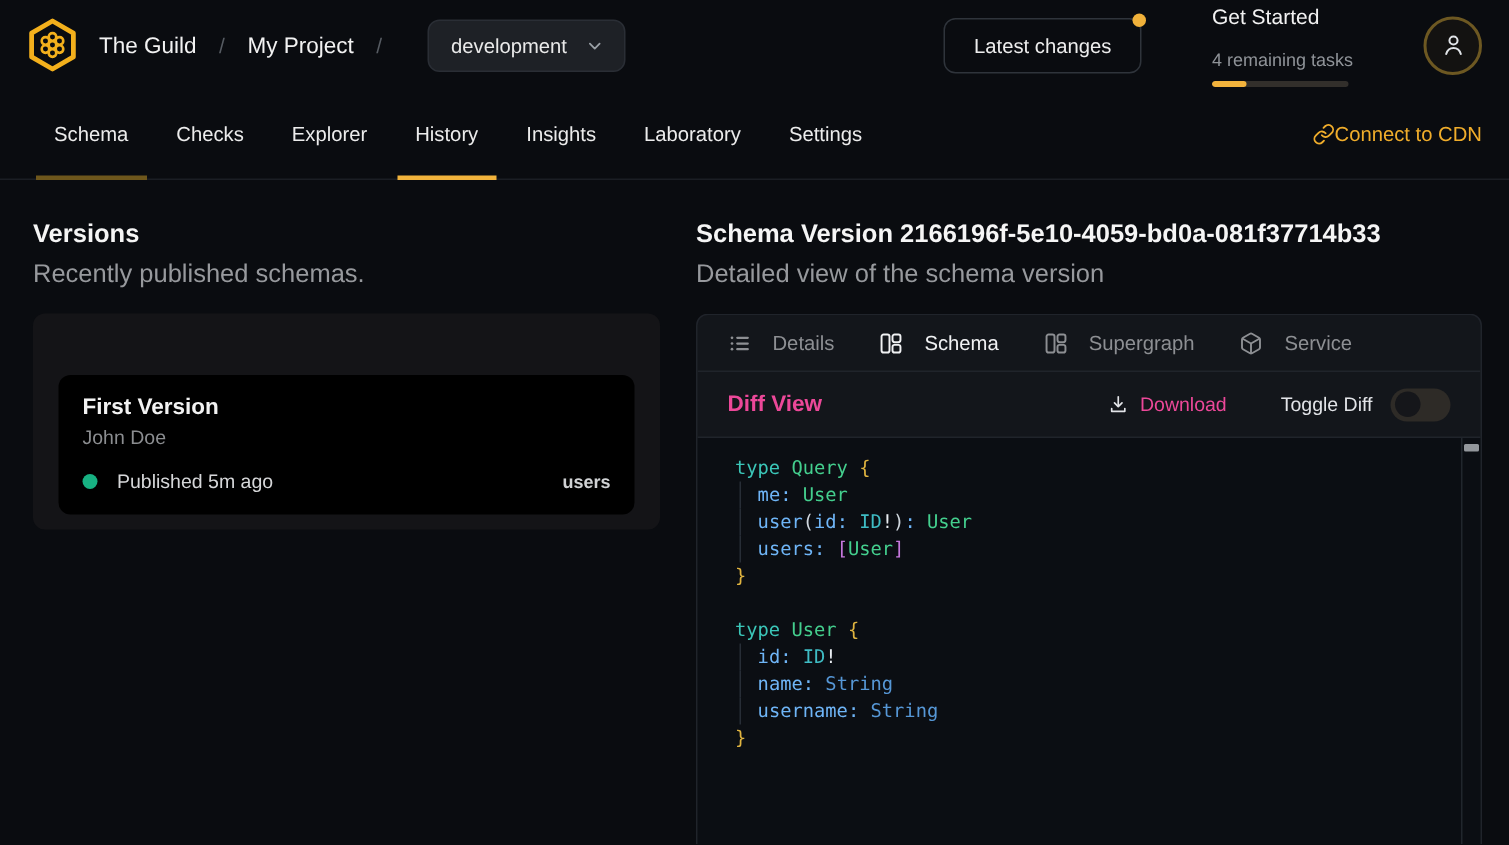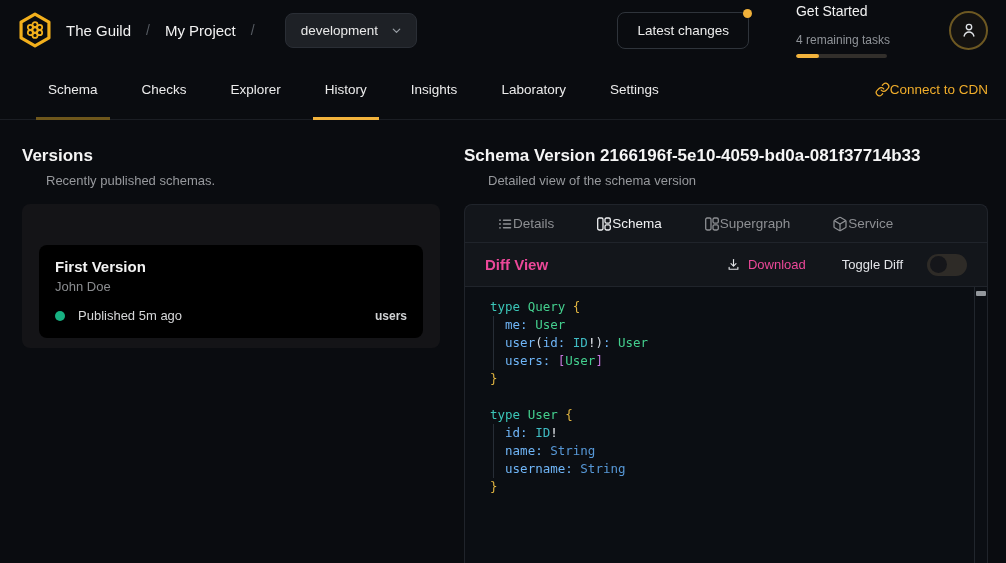--- a/index.html
+++ b/index.html
@@ -3,21 +3,21 @@
 <meta charset="utf-8">
 <style>
   * { box-sizing: border-box; margin: 0; padding: 0; }
   html, body { width: 1006px; height: 563px; overflow: hidden; }
   body {
     background: #0a0c10;
     color: #ececec;
     font-family: "Liberation Sans", sans-serif;
     font-size: 14px;
   }
-  button { background: none; border: none; color: inherit; font: inherit; cursor: pointer; margin-left: 12px; }
+  button { background: none; border: none; color: inherit; font: inherit; cursor: pointer; }
 
   
   .header { height: 60px; display: flex; align-items: center; padding: 0 18px 0 16px; }
   .logo { width: 38px; height: 38px; display: flex; align-items: center; justify-content: center; }
   .org-name { font-size: 15px; font-weight: 500; color: #f2f2f2; margin-left: 12px; }
   .crumb-sep { color: #565b62; margin: 0 15px; font-size: 14px; }
   .project-name { font-size: 15px; font-weight: 500; color: #f2f2f2; }
   .target-select {
     display: flex; align-items: center; gap: 12px;
     background: #1e2126; border: 1px solid #2a2e35; border-radius: 8px;
@@ -49,40 +49,40 @@
   .nav-tab::after { content: ""; position: absolute; left: 0; right: 0; bottom: -1px; height: 3px; background: transparent; }
   .nav-tab.ind-dim::after { background: #6e571c; }
   .nav-tab.ind-bright::after { background: #f2b33c; }
   .connect-cdn { margin-left: auto; display: flex; align-items: center; gap: 0; font-size: 13.5px; font-weight: 500; color: #f0ad2b; }
 
   
   .main { display: flex; gap: 24px; height: 443px; padding: 26px 18px 0 22px; }
   .left-col { width: 418px; flex-shrink: 0; display: flex; flex-direction: column; }
   .right-col { flex: 1; min-width: 0; display: flex; flex-direction: column; }
   .section-title { font-size: 17px; font-weight: 700; color: #f5f5f5; }
-  .section-sub { font-size: 13px; color: #97999d; margin-top: 7px; margin-left: 24px; }
+  .section-sub { font-size: 17px; color: #97999d; margin-top: 7px; }
 
   
   .versions-card { margin-top: 16px; background: #141417; border-radius: 8px; padding: 41px 17px 10px; }
   .version-item { background: #000000; border-radius: 8px; padding: 13px 16px 15px; cursor: pointer; }
   .vi-title { font-size: 15px; font-weight: 600; color: #f2f2f2; }
   .vi-author { font-size: 13px; color: #8b8d90; margin-top: 4px; }
   .vi-meta { display: flex; align-items: center; margin-top: 14px; }
   .vi-dot { width: 10px; height: 10px; border-radius: 50%; margin-right: 13px; }
   .vi-status { font-size: 13px; color: #d6d7d9; }
   .vi-service { margin-left: auto; font-size: 12px; font-weight: 700; color: #d0d2d4; }
 
   
   .detail-panel {
     margin-top: 16px; flex: 1; display: flex; flex-direction: column;
     background: #13161b; border: 1px solid #20242b; border-bottom: none;
     border-radius: 8px 8px 0 0; overflow: hidden;
   }
   .detail-tabs { height: 38px; flex-shrink: 0; display: flex; align-items: center; gap: 30px; padding: 0 20px; border-bottom: 1px solid #20242b; }
-  .detail-tab { display: flex; align-items: center; gap: 0; font-size: 13.5px; color: #8d8f93; }
+  .detail-tab { display: flex; align-items: center; gap: 14px; font-size: 13.5px; color: #8d8f93; }
   .detail-tab.active { color: #f0f1f3; font-weight: 500; }
   .diff-row { height: 44px; flex-shrink: 0; display: flex; align-items: center; padding: 0 20px; border-bottom: 1px solid #20242b; }
   .diff-title { font-size: 15px; font-weight: 700; color: #ec4899; }
   .diff-actions { margin-left: auto; display: flex; align-items: center; }
   .dl-group { display: flex; align-items: center; gap: 7px; font-size: 13px; color: #ec4899; }
   .toggle-group { display: flex; align-items: center; gap: 12px; margin-left: 36px; }
   .toggle-label { font-size: 13px; color: #e2e4e8; }
   .toggle { width: 40px; height: 22px; border-radius: 11px; background: #2e2b27; position: relative; }
   .toggle-knob { width: 17px; height: 17px; border-radius: 50%; background: #15161a; position: absolute; top: 2.5px; left: 3px; transition: left .15s; }
 

